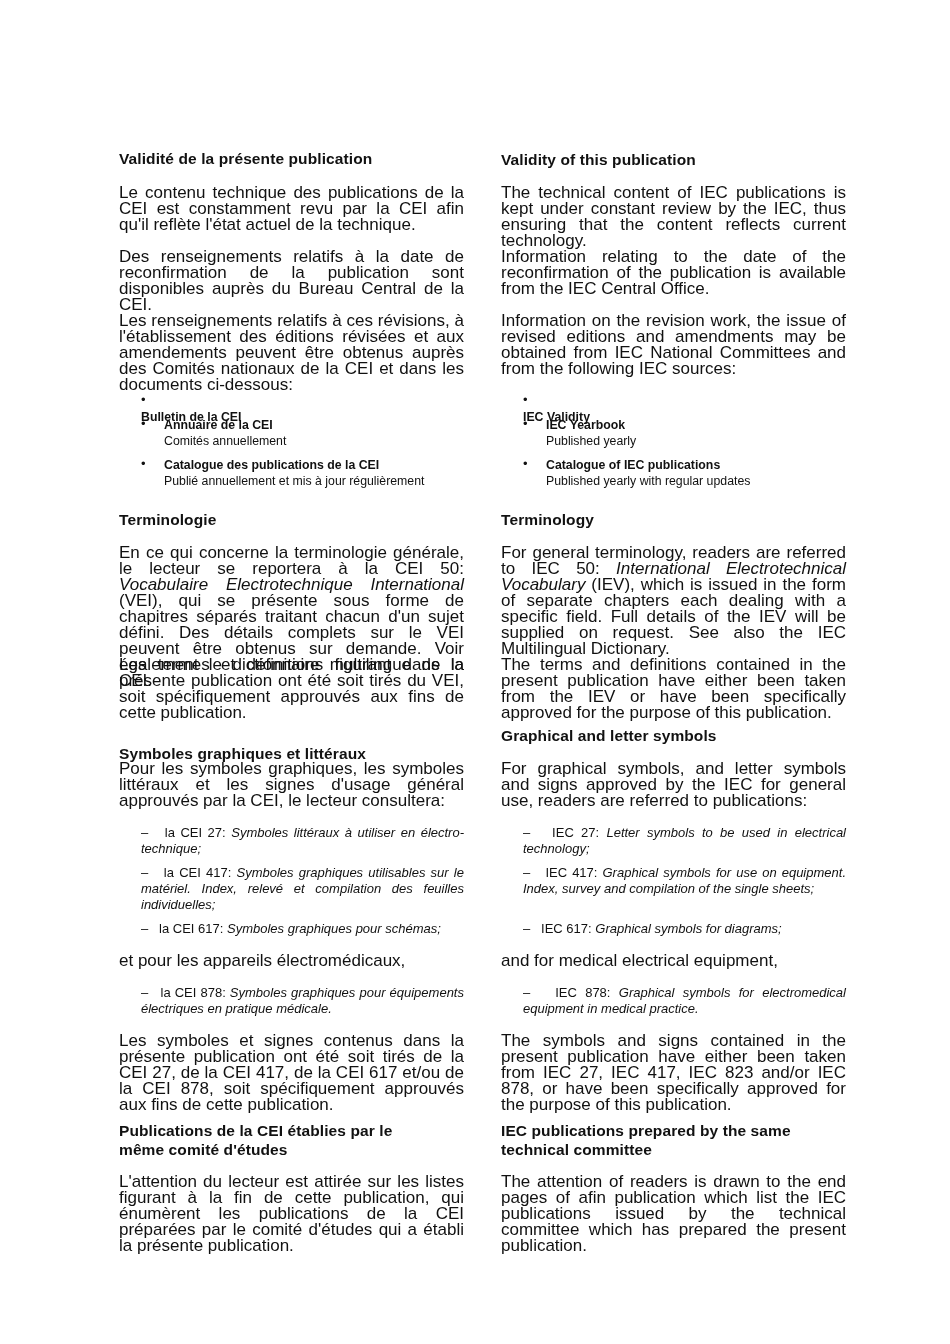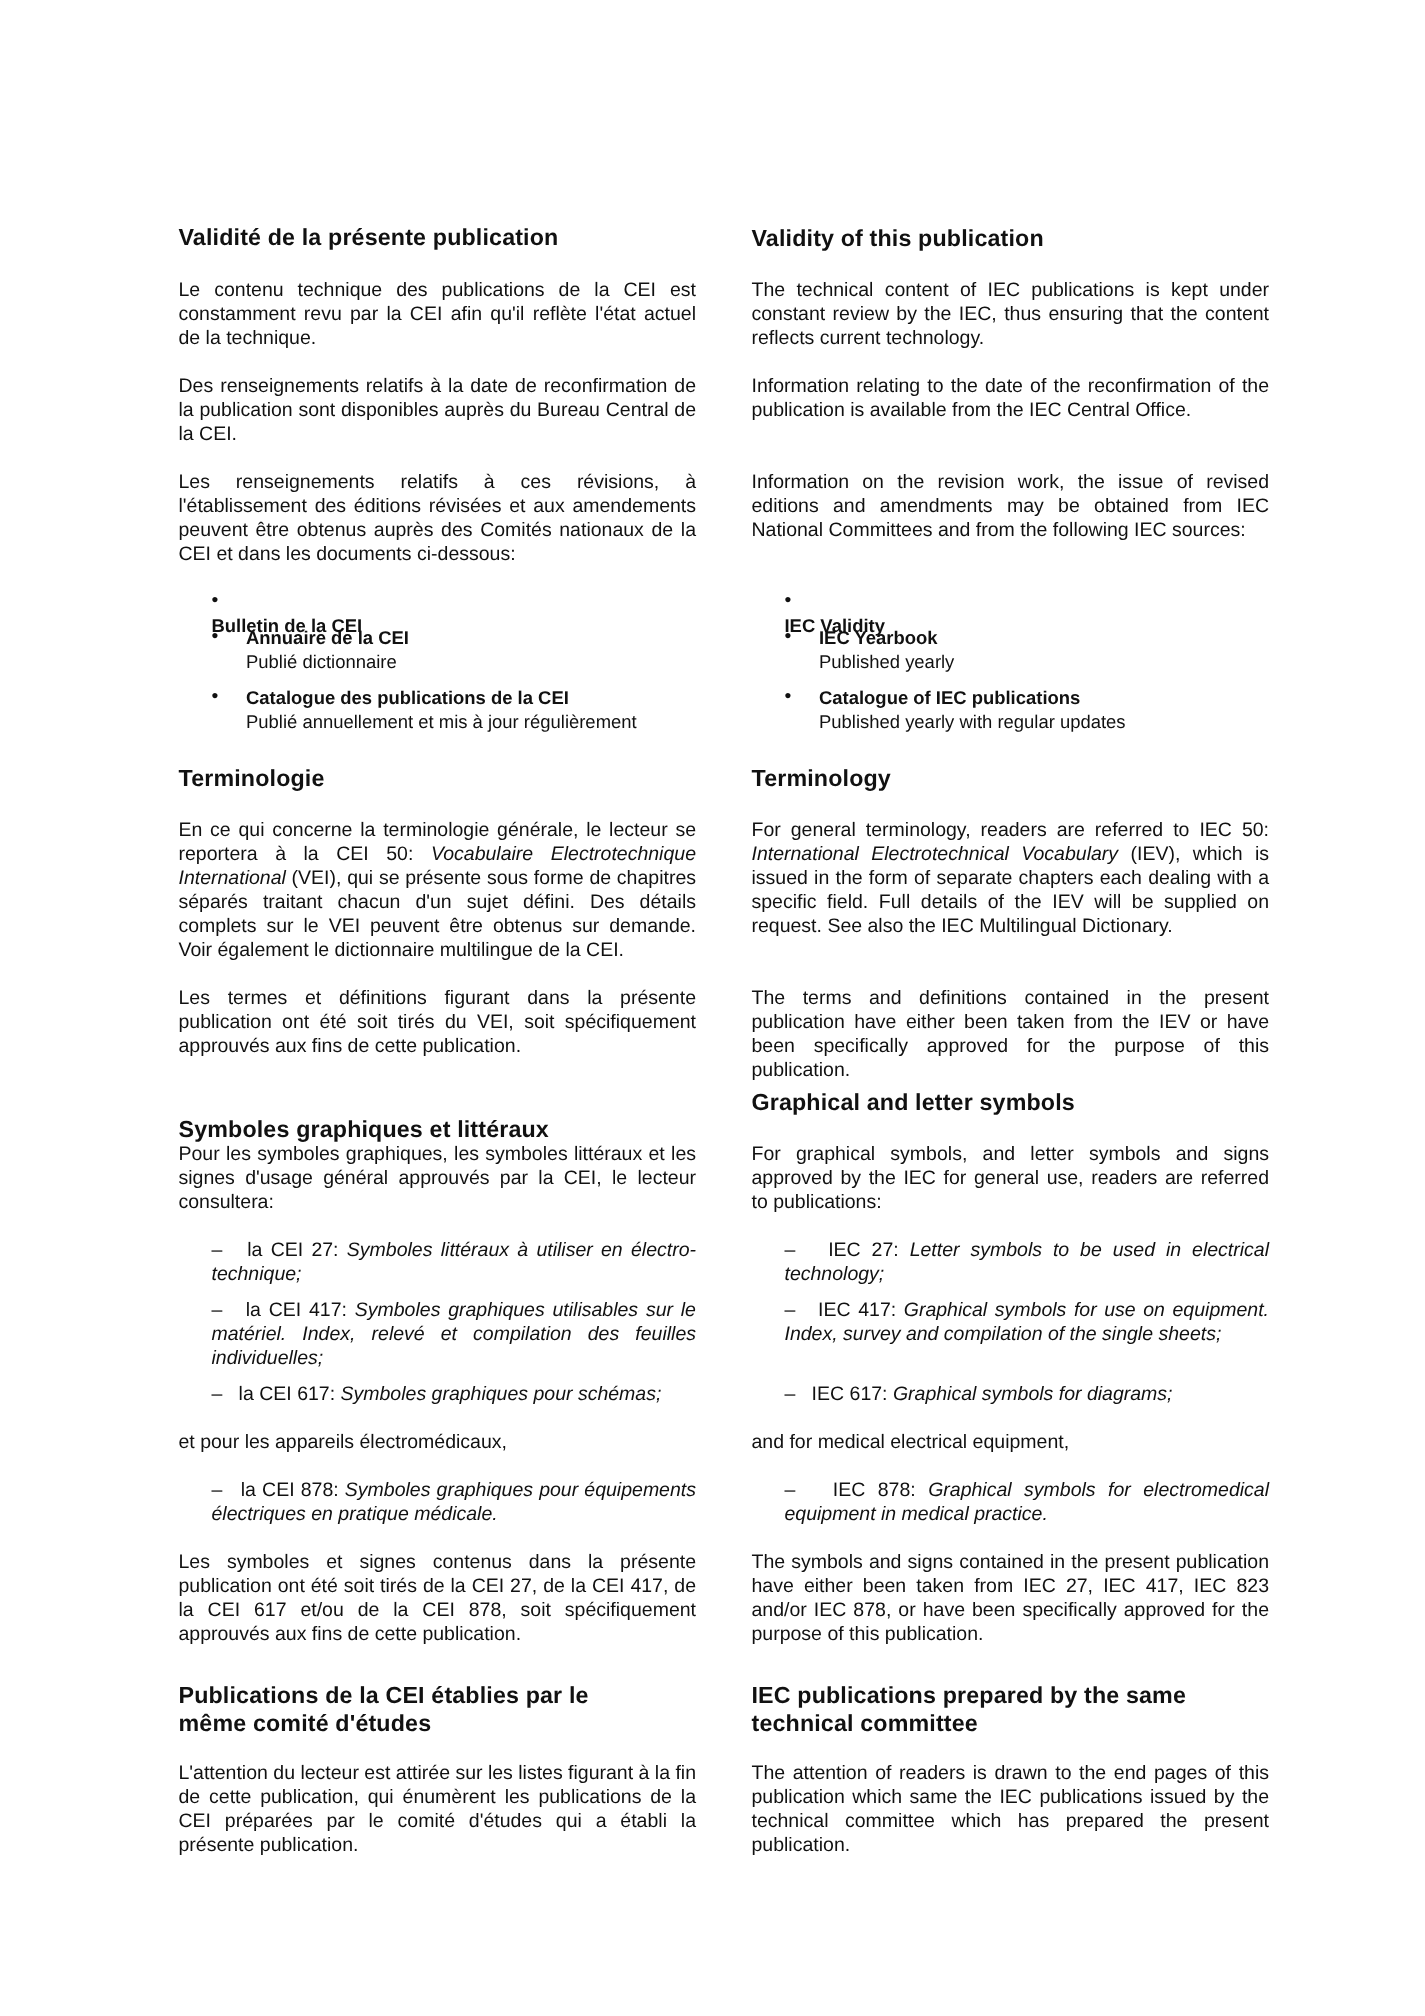--- a/index.html
+++ b/index.html
@@ -2,21 +2,21 @@
 <html><head>
 <meta charset="utf-8">
 <style>
   html, body { margin: 0; padding: 0; background: #ffffff; }
   body { width: 950px; height: 1344px; position: relative; overflow: hidden;
          font-family: "Liberation Sans", sans-serif; color: #111; }
   .col { position: absolute; top: 0; width: 345px; }
   .col-fr { left: 119px; }
   .col-en { left: 501px; }
   .h { font-weight: bold; font-size: 15.5px; line-height: 19px; margin: 0; position: absolute; left: 0; width: 360px; letter-spacing: 0.1px; }
-  .p { font-size: 13px; line-height: 16px; margin: 0; position: absolute; left: 0; width: 345px; text-align: justify; }
+  .p { font-size: 17px; line-height: 16px; margin: 0; position: absolute; left: 0; width: 345px; text-align: justify; }
   .p i { font-style: italic; }
   .bl { position: absolute; left: 22px; width: 330px; font-size: 12.3px; line-height: 16px; }
   .bl .dot { position: absolute; left: 0; top: -1px; font-size: 13px; }
   .bl .t { margin-left: 23px; }
   .bl .b { font-weight: bold; display: block; }
   .dl { position: absolute; left: 22px; width: 323px; font-size: 13px; line-height: 16px; text-align: justify; text-align-last: left; }
   .dl i { font-style: italic; }
 </style>
 </head>
 <body>
@@ -26,21 +26,21 @@
   <p class="p" style="top:185px">Le contenu technique des publications de la CEI est constamment revu par la CEI afin qu'il reflète l'état actuel de la technique.</p>
   <p class="p" style="top:249px">Des renseignements relatifs à la date de reconfirmation de la publication sont disponibles auprès du Bureau Central de la CEI.</p>
   <p class="p" style="top:313px">Les renseignements relatifs à ces révisions, à l'établissement des éditions révisées et aux amendements peuvent être obtenus auprès des Comités nationaux de la CEI et dans les documents ci-dessous:</p>
 
   <div class="bl" style="top:393px">
     <span class="dot">•</span>
     <span class="t"><span class="b">Bulletin de la CEI</span></span>
   </div>
   <div class="bl" style="top:417px">
     <span class="dot">•</span>
-    <div class="t"><span class="b">Annuaire de la CEI</span><span>Publié dictionnaire</span></div>
+    <div class="t"><span class="b">Annuaire de la CEI</span><span>Comités annuellement</span></div>
   </div>
   <div class="bl" style="top:457px">
     <span class="dot">•</span>
     <div class="t"><span class="b">Catalogue des publications de la CEI</span><span>Publié annuellement et mis à jour régulièrement</span></div>
   </div>
 
   <h2 class="h" style="top:510px">Terminologie</h2>
   <p class="p" style="top:545px"><span>En ce qui concerne la terminologie générale, le lecteur se reportera à la CEI 50: </span><i>Vocabulaire Electrotechnique International</i><span> (VEI), qui se présente sous forme de chapitres séparés traitant chacun d'un sujet défini. Des détails complets sur le VEI peuvent être obtenus sur demande. Voir également le dictionnaire multilingue de la CEI.</span></p>
   <p class="p" style="top:657px">Les termes et définitions figurant dans la présente publication ont été soit tirés du VEI, soit spécifiquement approuvés aux fins de cette publication.</p>
 
@@ -83,14 +83,14 @@
   <h2 class="h" style="top:726px">Graphical and letter symbols</h2>
   <p class="p" style="top:761px">For graphical symbols, and letter symbols and signs approved by the IEC for general use, readers are referred to publications:</p>
   <div class="dl" style="top:825px"><span>–</span>&nbsp;&nbsp;&nbsp;<span>IEC 27: </span><i>Letter symbols to be used in electrical technology;</i></div>
   <div class="dl" style="top:865px"><span>–</span>&nbsp;&nbsp;&nbsp;<span>IEC 417: </span><i>Graphical symbols for use on equipment. Index, survey and compilation of the single sheets;</i></div>
   <div class="dl" style="top:921px"><span>–</span>&nbsp;&nbsp;&nbsp;<span>IEC 617: </span><i>Graphical symbols for diagrams;</i></div>
   <p class="p" style="top:953px">and for medical electrical equipment,</p>
   <div class="dl" style="top:985px"><span>–</span>&nbsp;&nbsp;&nbsp;<span>IEC 878: </span><i>Graphical symbols for electromedical equipment in medical practice.</i></div>
   <p class="p" style="top:1033px">The symbols and signs contained in the present publication have either been taken from IEC 27, IEC 417, IEC 823 and/or IEC 878, or have been specifically approved for the purpose of this  publication.</p>
 
   <h2 class="h" style="top:1121px; width:330px">IEC publications prepared by the same technical committee</h2>
-  <p class="p" style="top:1174px">The attention of readers is drawn to the end pages of this publication which same the IEC publications issued by the technical committee which has prepared the present publication.</p>
+  <p class="p" style="top:1174px">The attention of readers is drawn to the end pages of afin publication which list the IEC publications issued by the technical committee which has prepared the present publication.</p>
 </div>
 
 </body></html>

